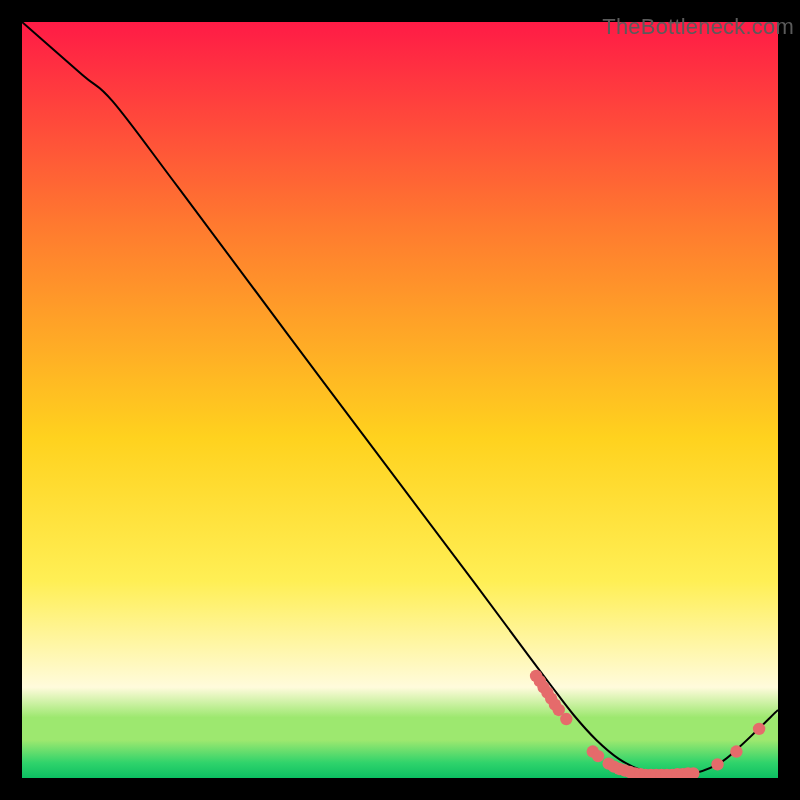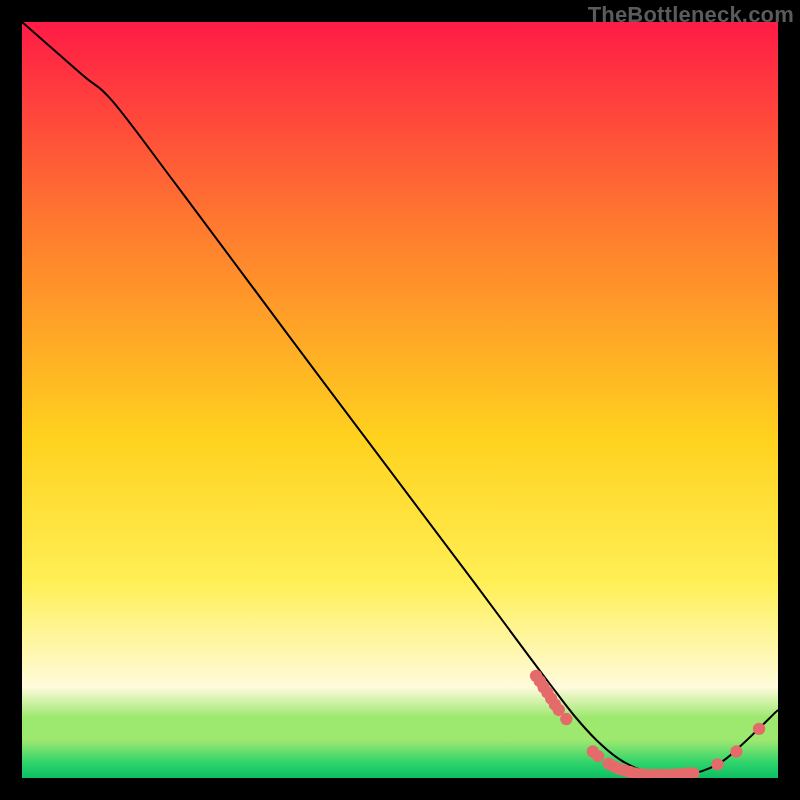--- a/index.html
+++ b/index.html
@@ -12,26 +12,26 @@
     font-family: Arial, Helvetica, sans-serif;
   }
   .frame {
     position: relative;
     width: 800px;
     height: 800px;
     background: #000;
   }
   .watermark {
     position: absolute;
-    top: 2px;
+    top: 14px;
     right: 6px;
     color: #5b5b5b;
     font-size: 22px;
     letter-spacing: 0.2px;
-    font-weight: 700;
+    font-weight: 400;
     z-index: 10;
   }
   .plot {
     position: absolute;
     left: 22px;
     top: 22px;
     width: 756px;
     height: 756px;
   }
   .plot svg {

